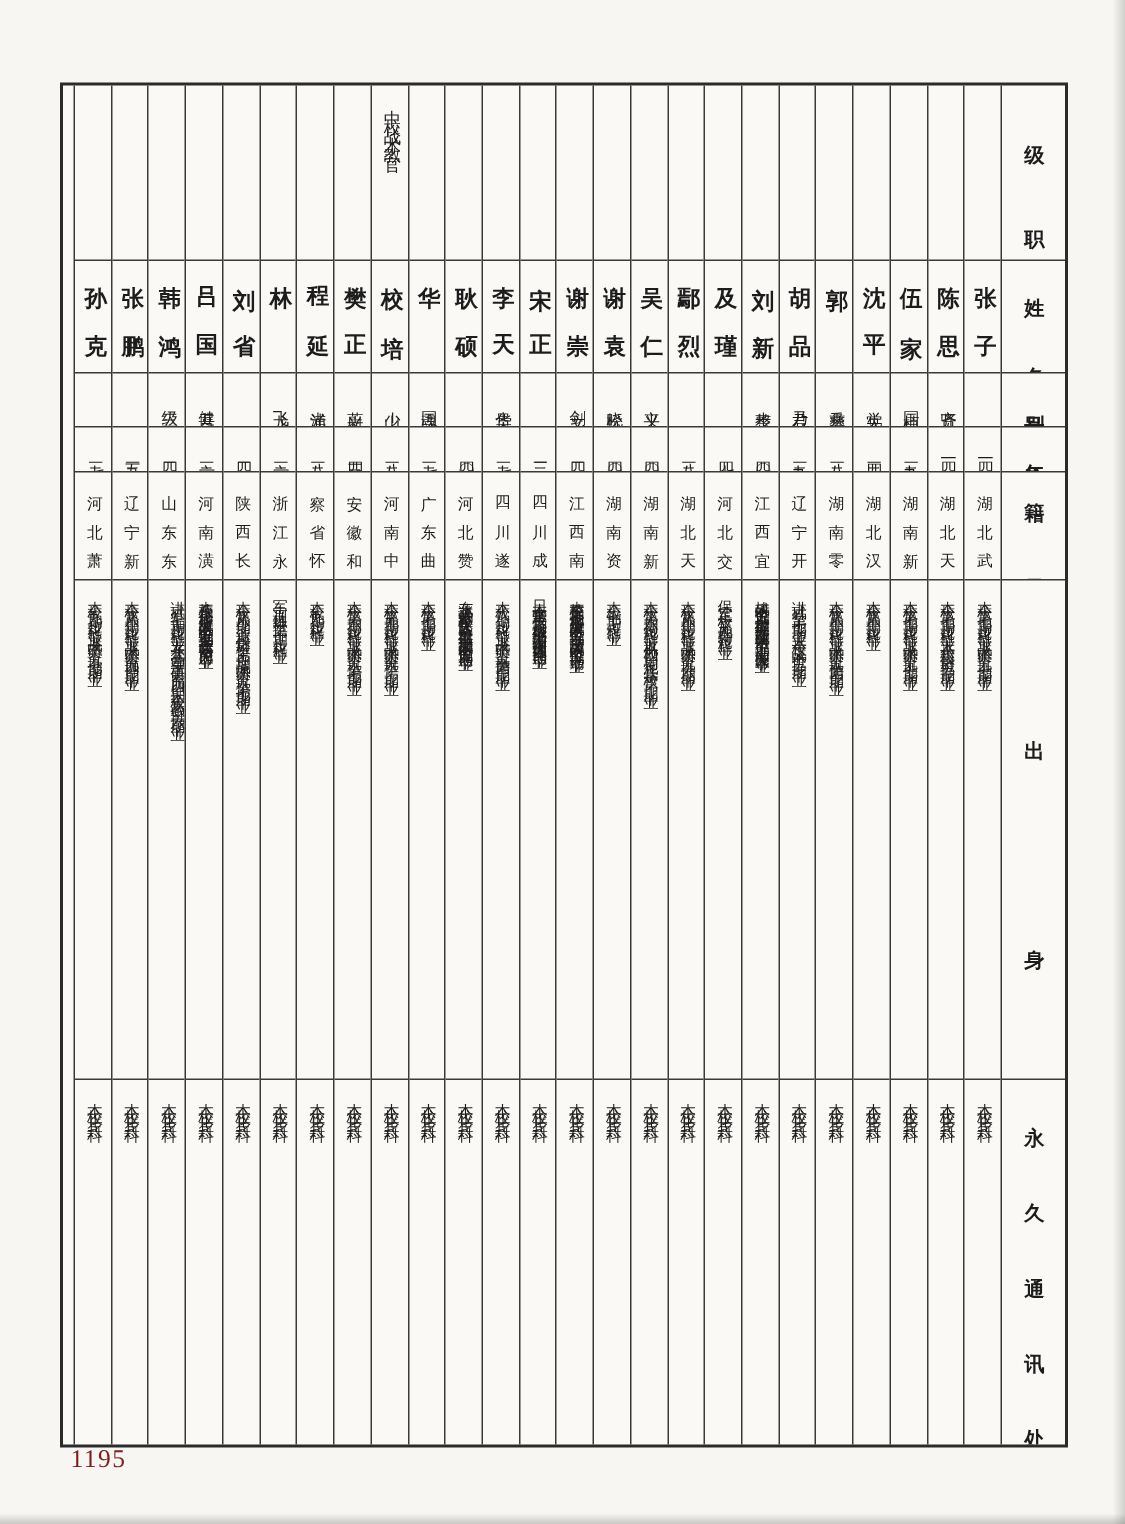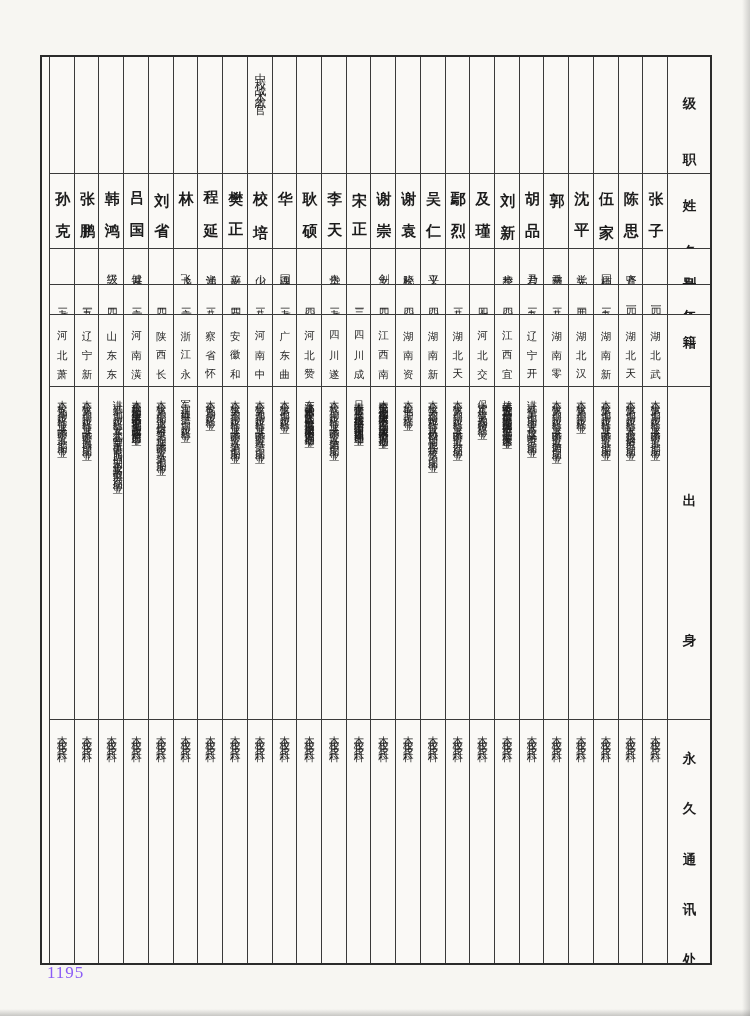--- a/index.html
+++ b/index.html
@@ -50,21 +50,21 @@
   .h-rank{padding:28px 0;}
   .h-name{padding:13px 0;}
   .h-alias{letter-spacing:1px;}
   .h-age{letter-spacing:1px;}
   .h-origin{padding:9px 0;}
   .h-edu{padding:95px 0;}
   .h-contact{padding:20px 0;border-bottom:none;}
   
   .page-number{
     position:absolute;left:47px;top:963px;
-    font-size:17px;letter-spacing:1px;color:#8b5cf6;
+    font-size:17px;letter-spacing:1px;color:#7f1d1d;
     font-family:"Liberation Serif","DejaVu Serif",serif;
   }
   .scan-edge-right{
     position:absolute;right:0;top:0;width:8px;height:100%;
     background:linear-gradient(to right,rgba(0,0,0,0),rgba(90,90,90,0.25));
   }
   .scan-edge-bottom{
     position:absolute;left:0;bottom:0;width:100%;height:7px;
     background:linear-gradient(to bottom,rgba(0,0,0,0),rgba(90,90,90,0.30));
   }

